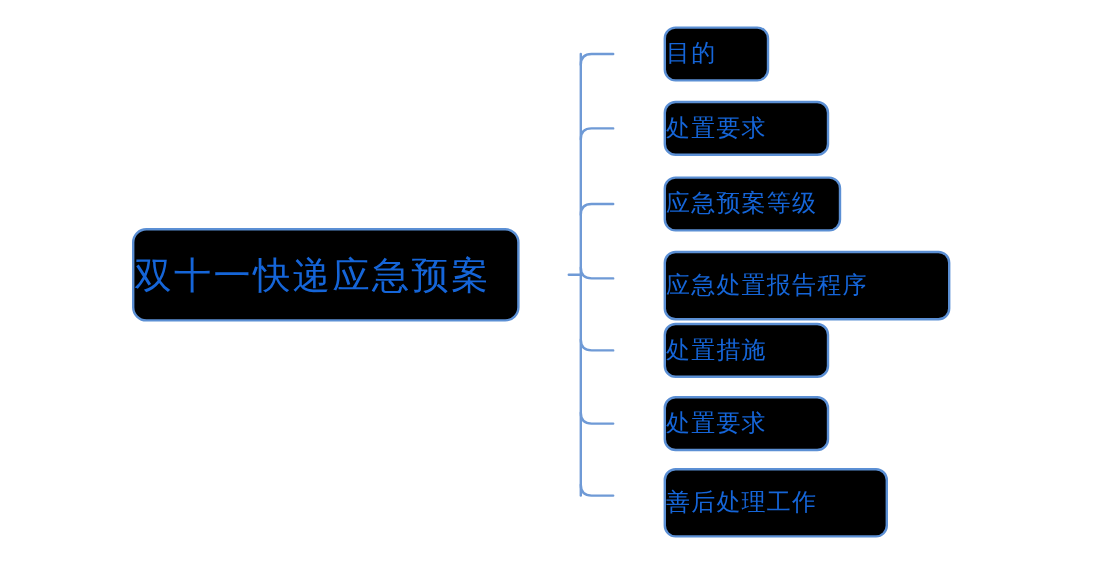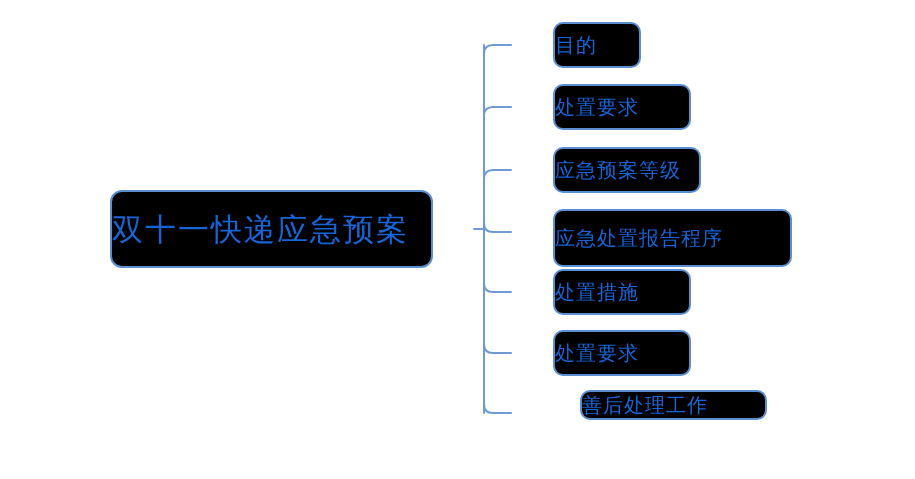--- a/index.html
+++ b/index.html
@@ -91,18 +91,18 @@
       </div>
       <div class="node child-node" style="left: 511px; top: 209px; width: 239px; height: 58px;">
         <span class="node-label">应急处置报告程序</span>
       </div>
       <div class="node child-node" style="left: 511px; top: 269px; width: 138px; height: 46px;">
         <span class="node-label">处置措施</span>
       </div>
       <div class="node child-node" style="left: 511px; top: 330px; width: 138px; height: 46px;">
         <span class="node-label">处置要求</span>
       </div>
-      <div class="node child-node" style="left: 538px; top: 390px; width: 187px; height: 30px;">
+      <div class="node child-node" style="left: 511px; top: 390px; width: 187px; height: 58px;">
         <span class="node-label">善后处理工作</span>
       </div>
     </div>
 
 </div>
 
 </body></html>

